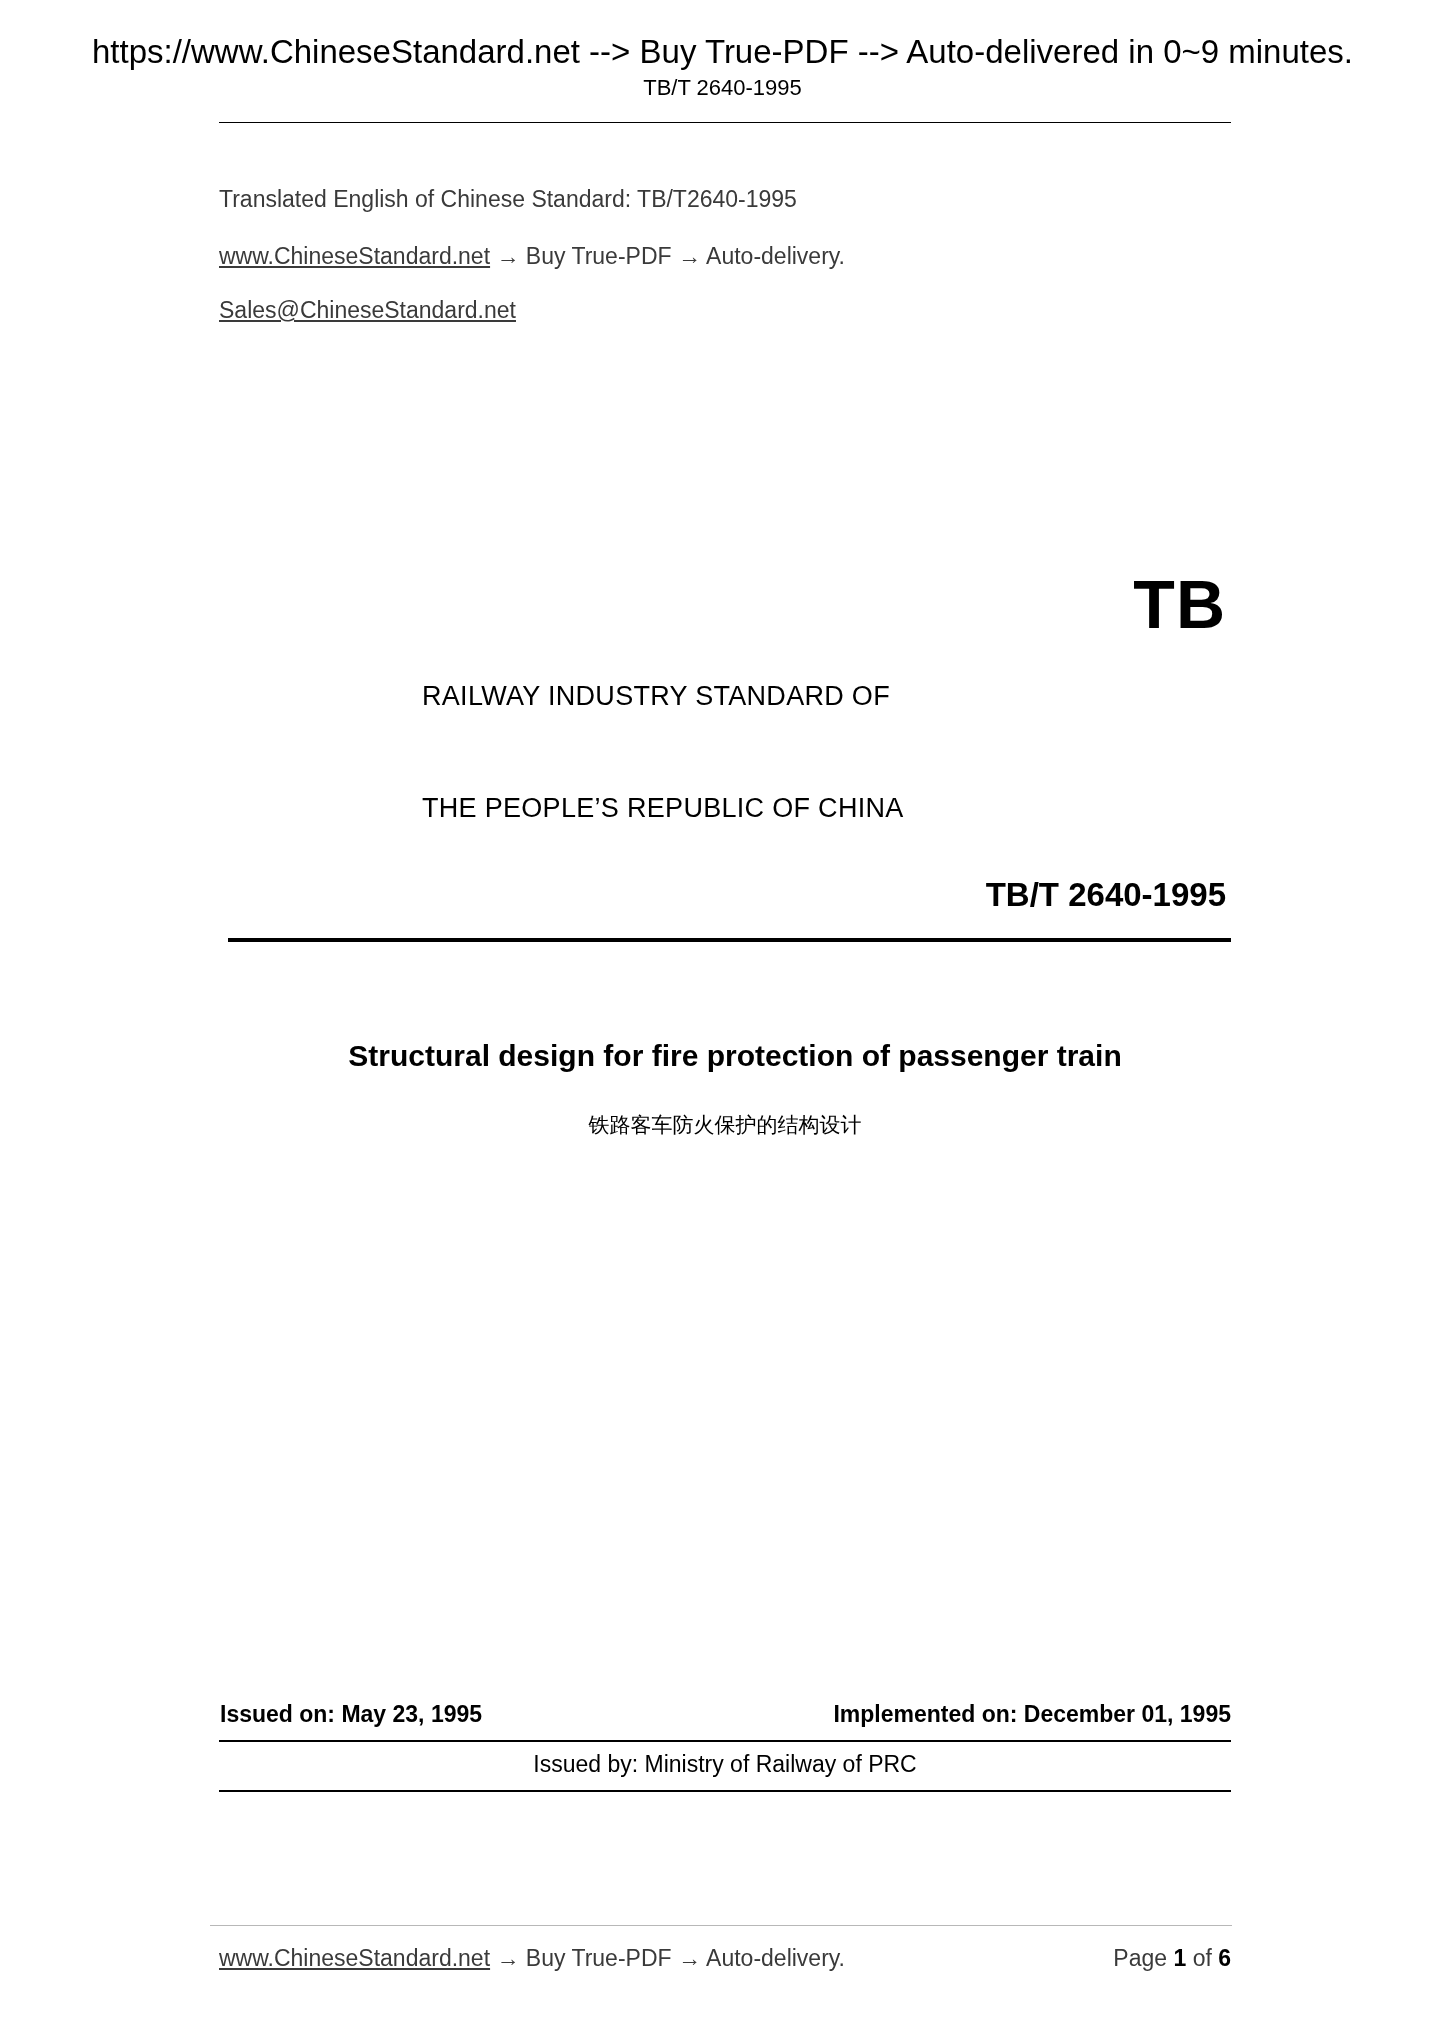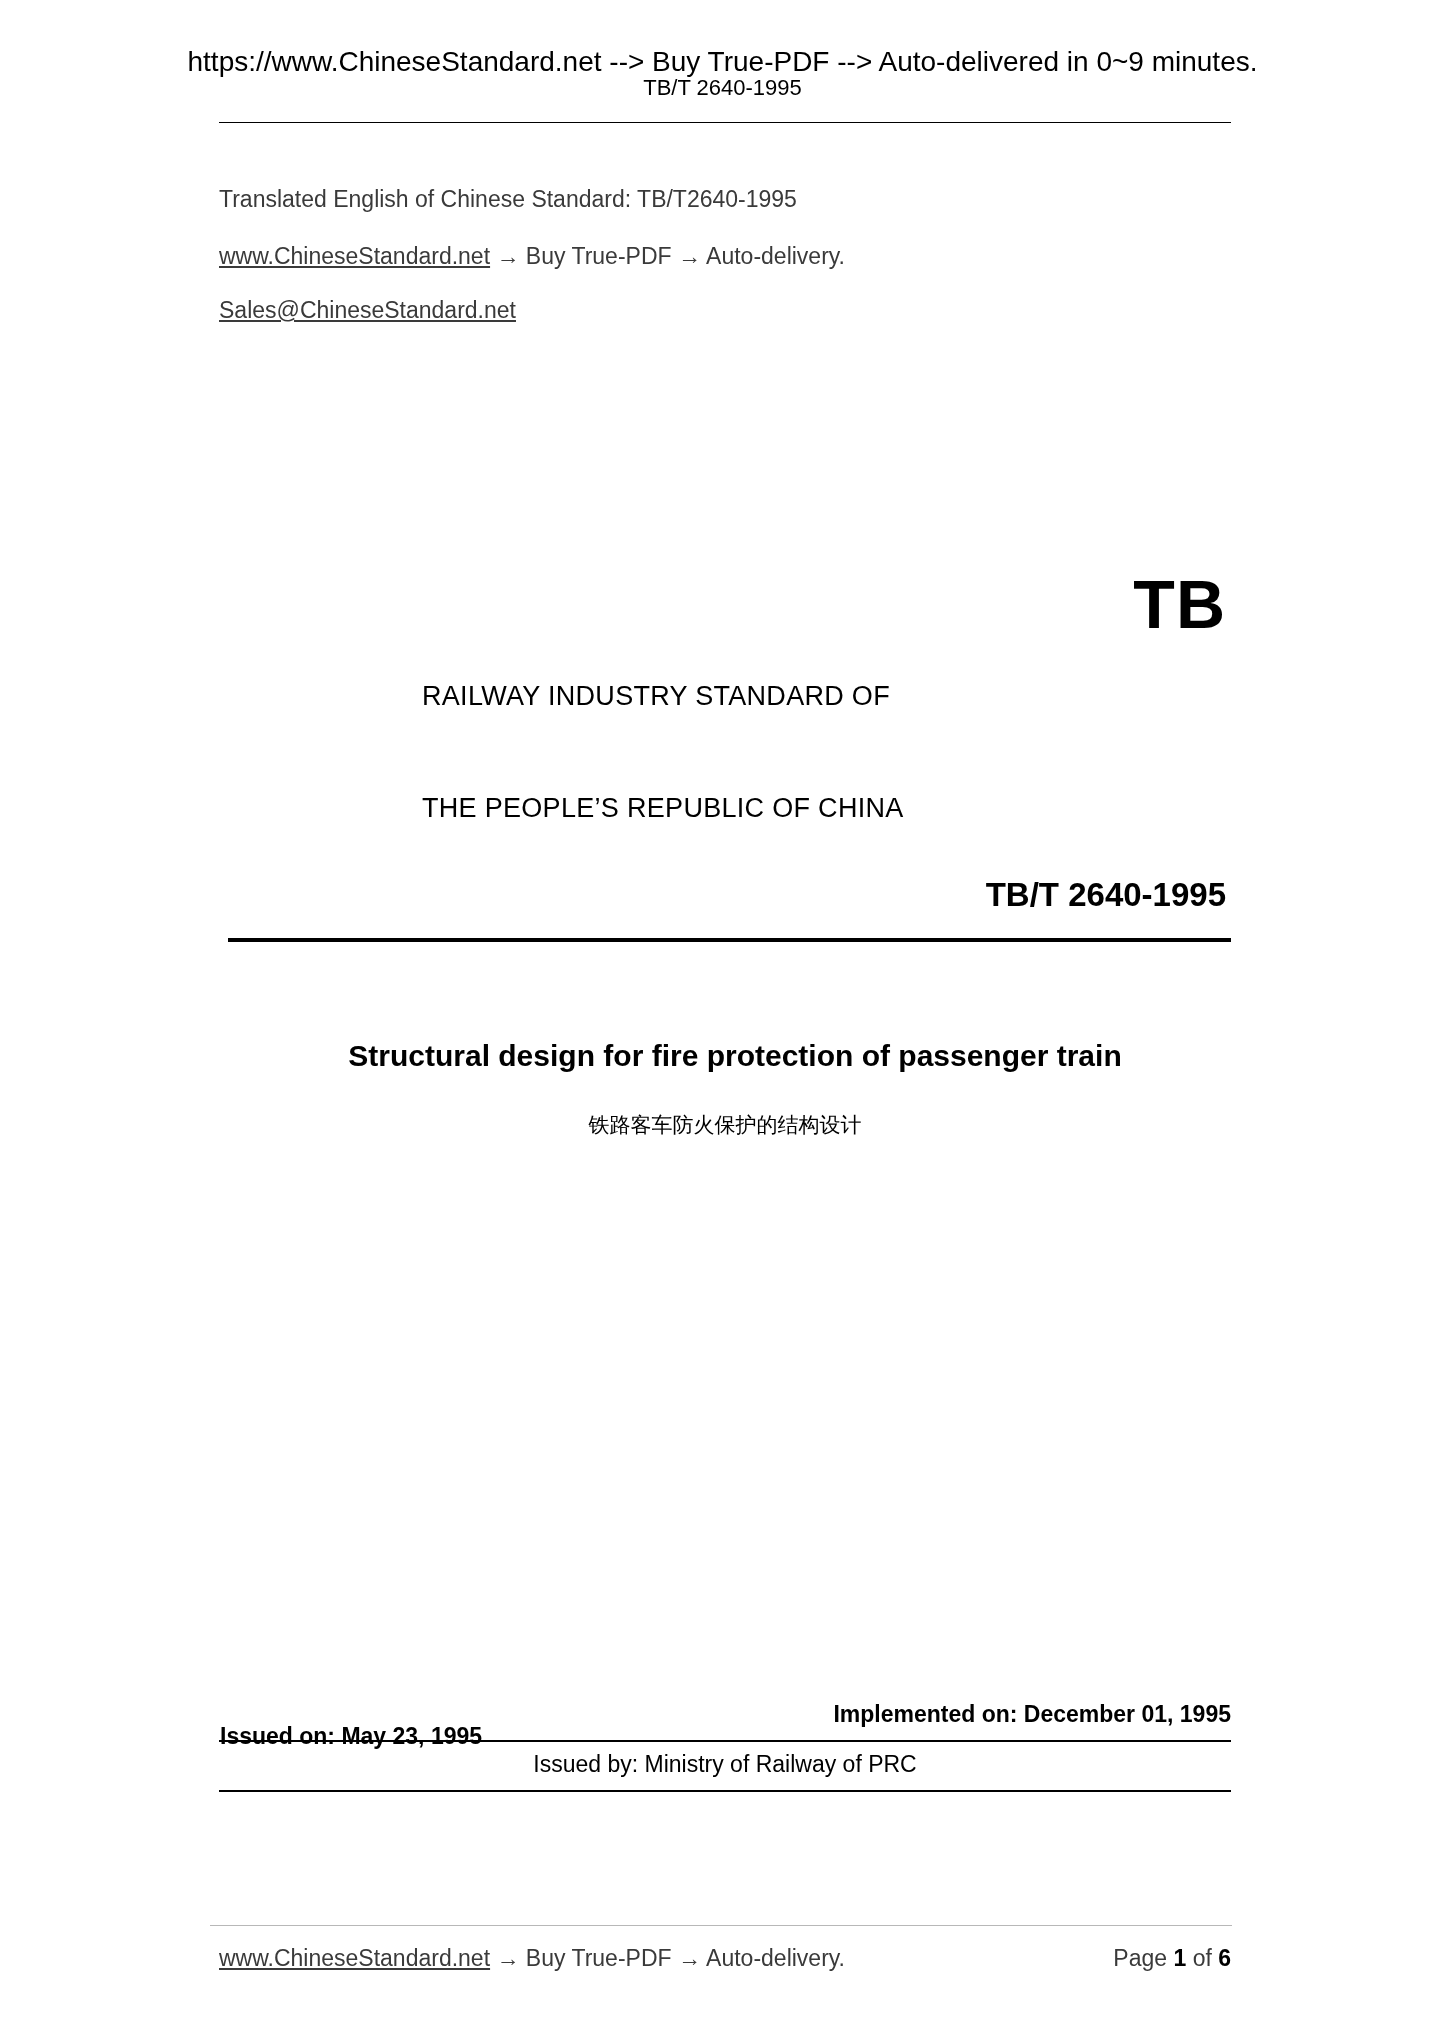--- a/index.html
+++ b/index.html
@@ -17,25 +17,25 @@
   }
   .page {
     position: relative;
     width: 1445px;
     height: 2044px;
     box-sizing: border-box;
     padding: 0 219px;
   }
   .watermark-top {
     position: absolute;
-    top: 46px;
+    top: 33px;
     left: 0;
     right: 0;
     text-align: center;
-    font-size: 28px;
+    font-size: 33px;
     color: #000;
     white-space: nowrap;
   }
   .doc-code-top {
     position: absolute;
     top: 75px;
     left: 0;
     right: 0;
     text-align: center;
     font-size: 22px;
@@ -130,21 +130,20 @@
     top: 1701px;
     left: 219px;
     width: 1012px;
     display: flex;
     justify-content: space-between;
     font-size: 23px;
     font-weight: bold;
   }
   .dates .issued-on {
     margin-left: 1px;
-    margin-top: 22px;
   }
   .rule-dates {
     position: absolute;
     top: 1740px;
     left: 219px;
     width: 1012px;
     border-top: 2px solid #000;
   }
   .issued-by {
     position: absolute;

